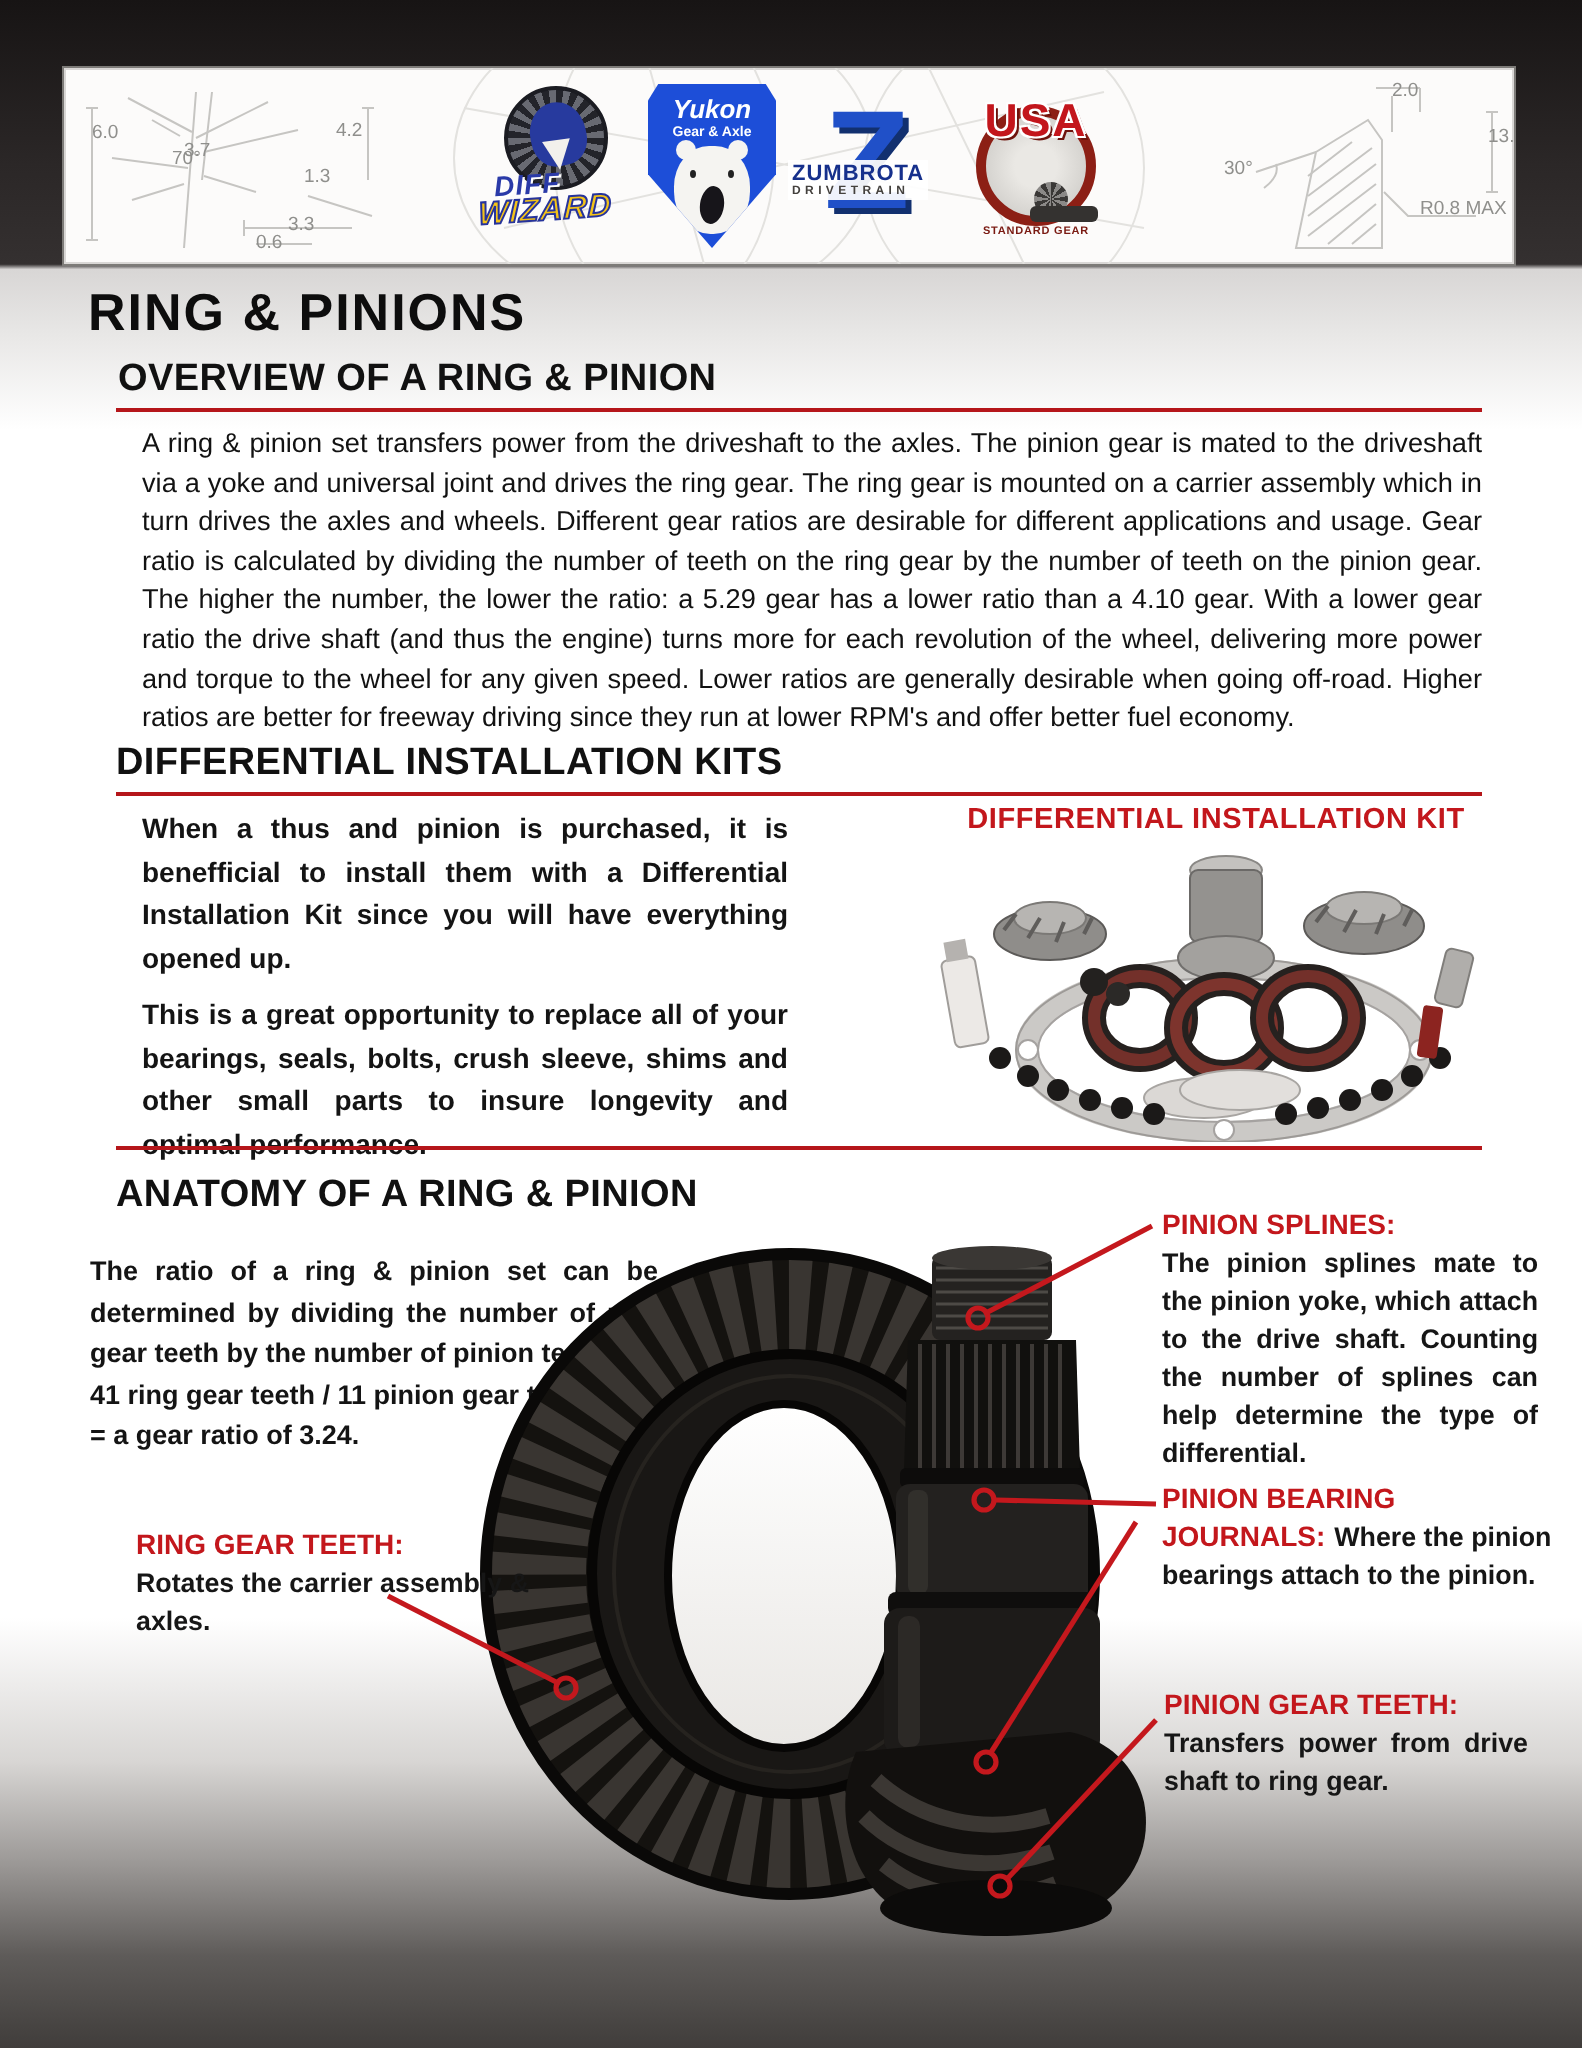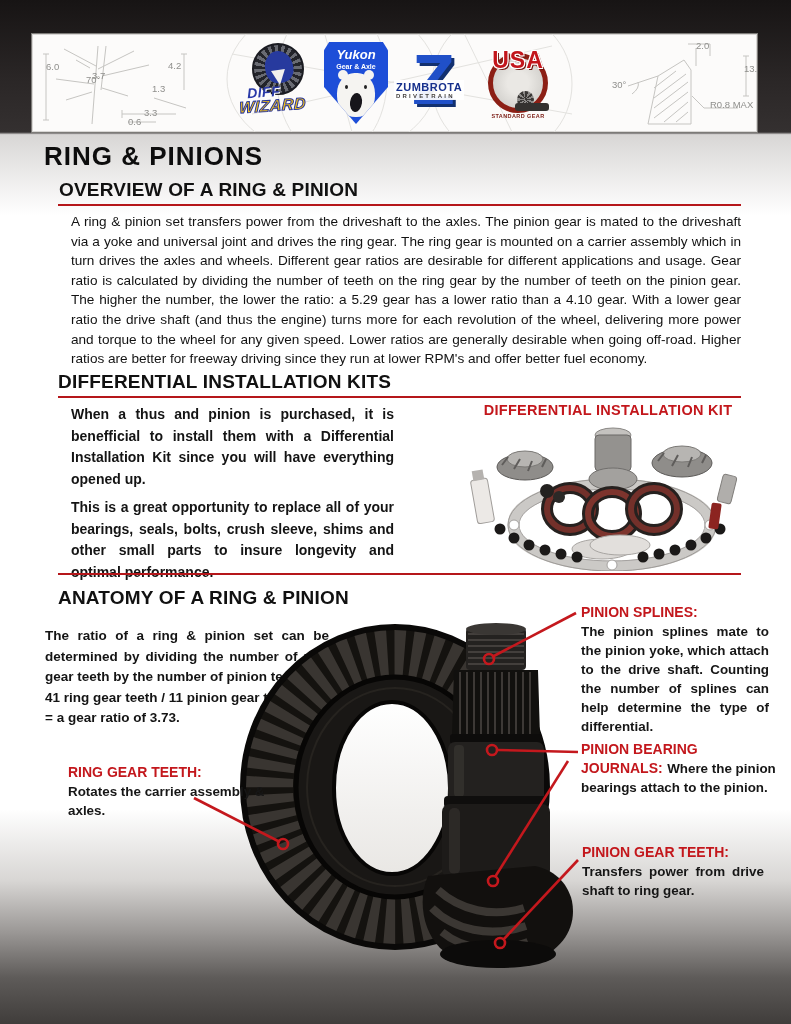--- a/index.html
+++ b/index.html
@@ -244,21 +244,21 @@
     <rect x="248" y="82" width="10" height="26" rx="2" fill="#8c2420" transform="rotate(8 253 95)"></rect>
   </svg>
 
   <div class="abs red-rule" style="left:58px;top:573px;width:683px;"></div>
 
   <div class="abs sec-head" style="left:58px;top:587px;">ANATOMY OF A RING &amp; PINION</div>
 
   <div class="abs" style="left:45px;top:626px;width:284px;">
     <div class="anat-intro" style="text-align:justify;">The ratio of a ring &amp; pinion set can be determined by dividing the number of ring gear teeth by the number of pinion teeth.</div>
     <div class="anat-intro">41 ring gear teeth / 11 pinion gear teeth</div>
-    <div class="anat-intro">= a gear ratio of 3.73.</div>
+    <div class="anat-intro">= a gear ratio of 3.24.</div>
   </div>
 
   <svg class="abs" style="left:40px;top:598px;" width="720" height="412" viewBox="0 0 720 412">
     <defs>
       <linearGradient id="holeGrad" x1="0" y1="0" x2="0" y2="1">
         <stop offset="0" stop-color="#ffffff"></stop>
           <stop offset="1" stop-color="#e9e7e4"></stop>
       </linearGradient>
     </defs>
 

